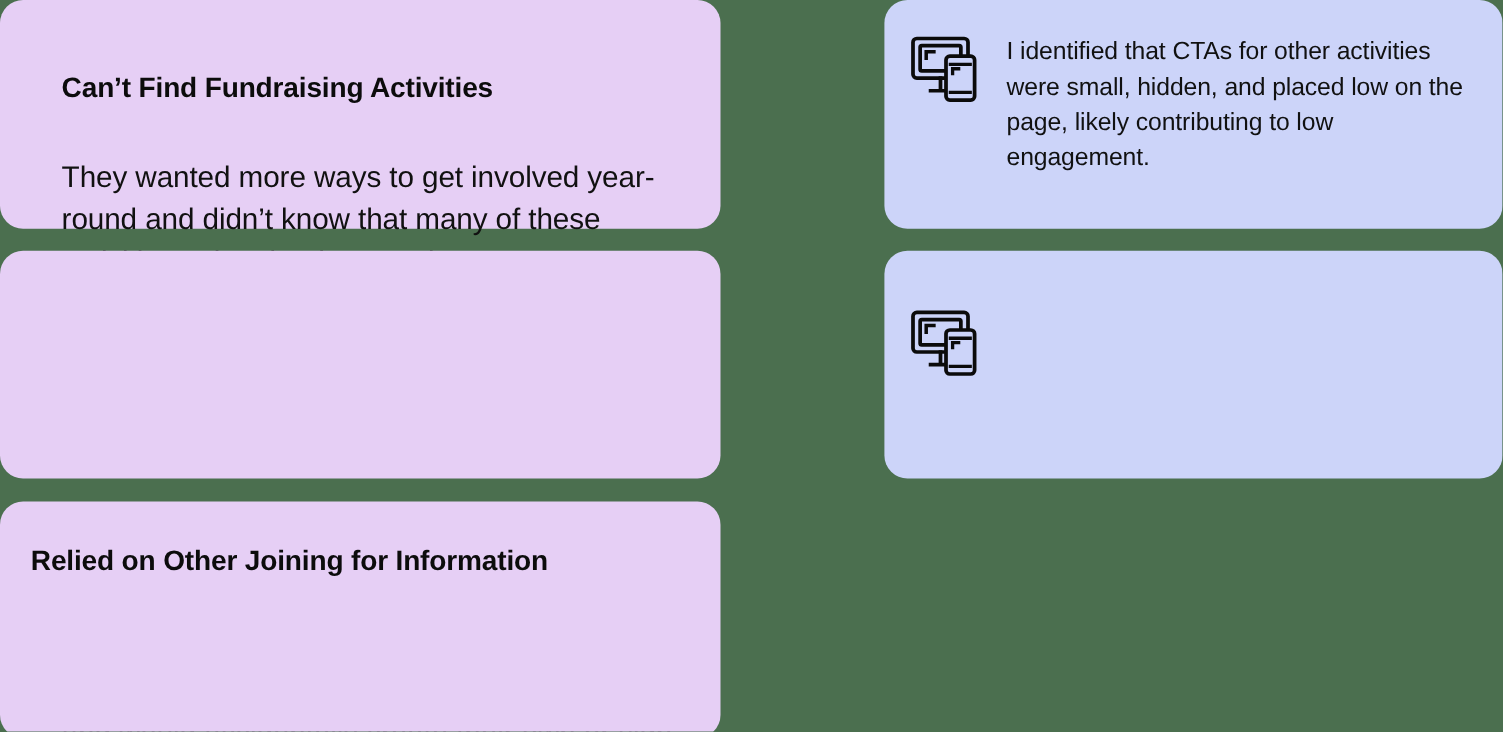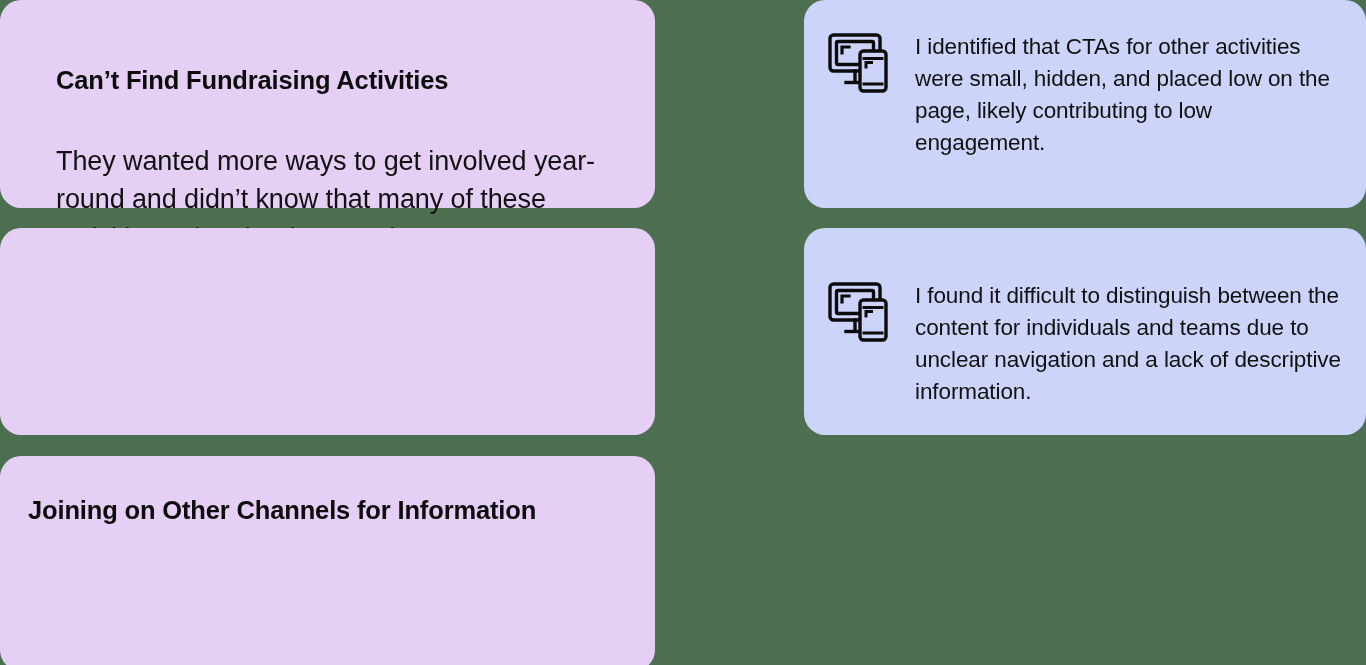--- a/index.html
+++ b/index.html
@@ -137,21 +137,21 @@
 
   <div class="card card--pain" id="pain-2" style="background: rgb(230, 207, 245);">
     <div class="inner">
       <h2 class="card-title">Struggled with Joining a Team</h2>
       <p class="card-body">They could not figure out how to join a team and would accidentally create their own or sign up as team captain.</p>
     </div>
   </div>
 
   <div class="card card--pain" id="pain-3" style="background: rgb(230, 207, 245);">
     <div class="inner">
-      <h2 class="card-title">Joining on Other Channels for Information</h2>
+      <h2 class="card-title">Relied on Other Joining for Information</h2>
     </div>
   </div>
 
   <div class="card card--insight" id="insight-1" style="background: rgb(204, 212, 249);">
     <div class="insight-inner">
       <span class="insight-icon">
         <svg viewBox="0 0 70 70" width="70" height="70" aria-hidden="true">
           <g fill="none" stroke="#0b0b0b" stroke-width="3.4" stroke-linecap="square">
 
             <rect x="4" y="6" width="50" height="36" rx="3.5"></rect>
@@ -187,17 +187,16 @@
             <polyline points="16,24 16,18 23,18" stroke-width="3.2"></polyline>
             <line x1="29" y1="42" x2="29" y2="52"></line>
             <line x1="20" y1="53.5" x2="38" y2="53.5"></line>
             <rect x="34" y="22" width="26" height="40" rx="3.5" fill="#ccd4f9"></rect>
             <line x1="38" y1="29.5" x2="56" y2="29.5" stroke-width="3"></line>
             <polyline points="40,38 40,33.5 45.5,33.5" stroke-width="3"></polyline>
             <line x1="38" y1="55" x2="56" y2="55" stroke-width="3"></line>
           </g>
         </svg>
       </span>
-      <p class="insight-text">I found it difficult to distinguish between the content for individuals and teams due to unclear navigation and a lack of descriptive information.</p>
     </div>
   </div>
 
 </div>
 
 </body></html>

